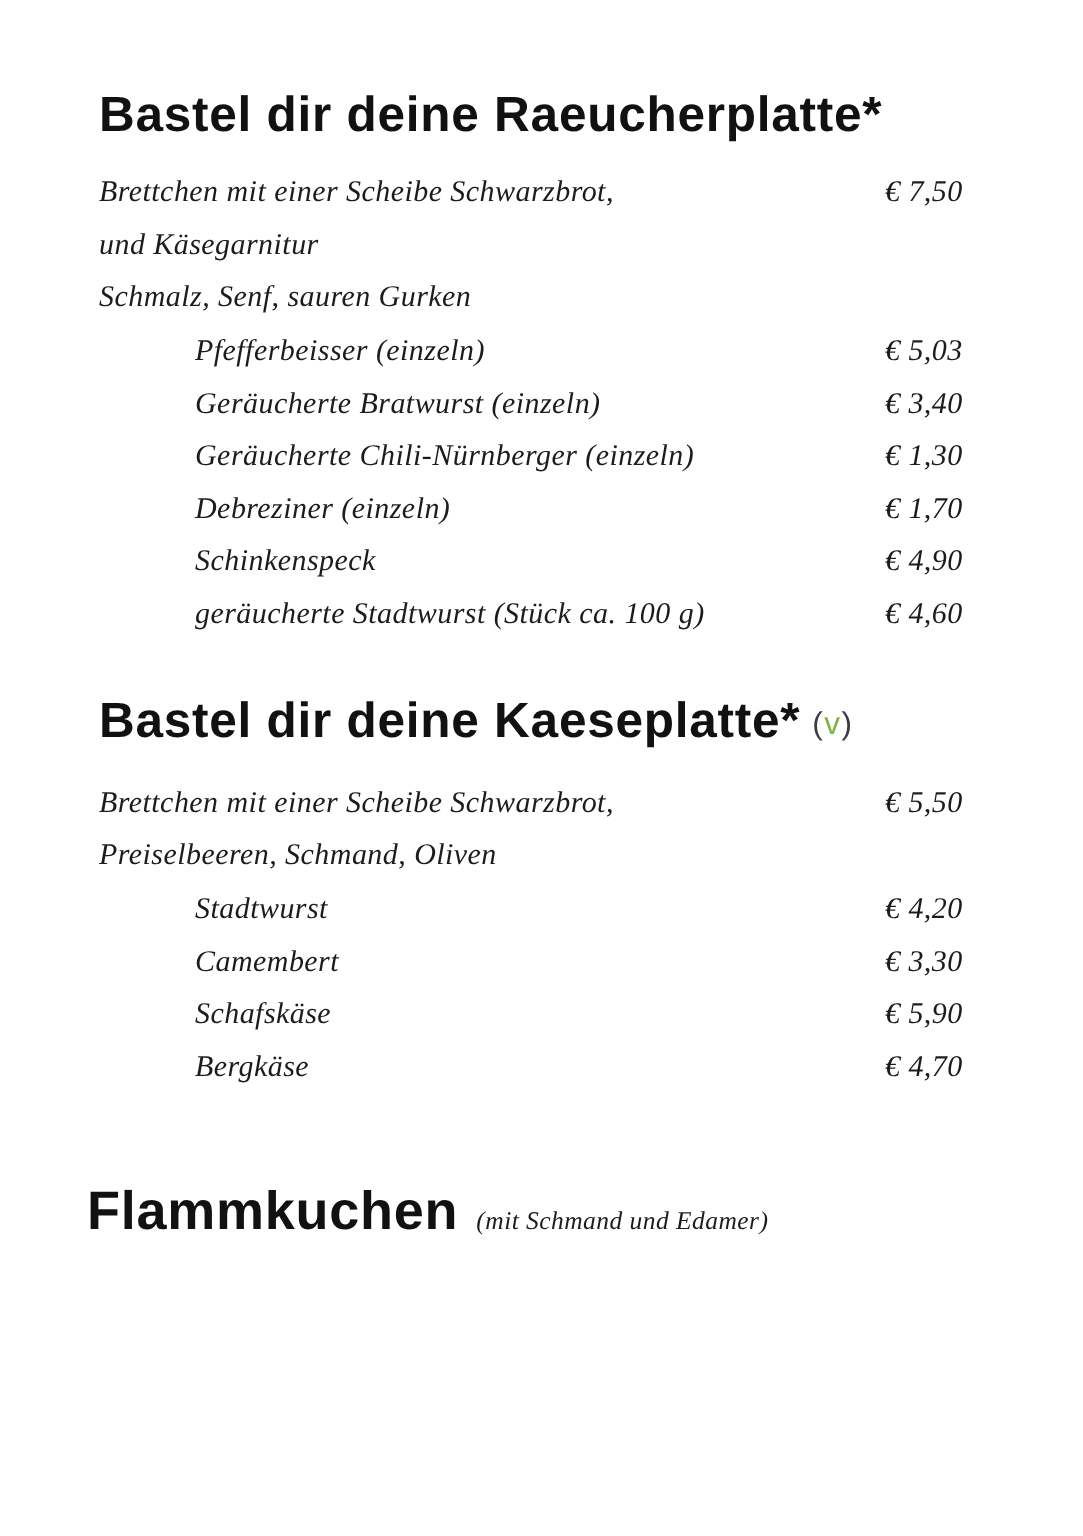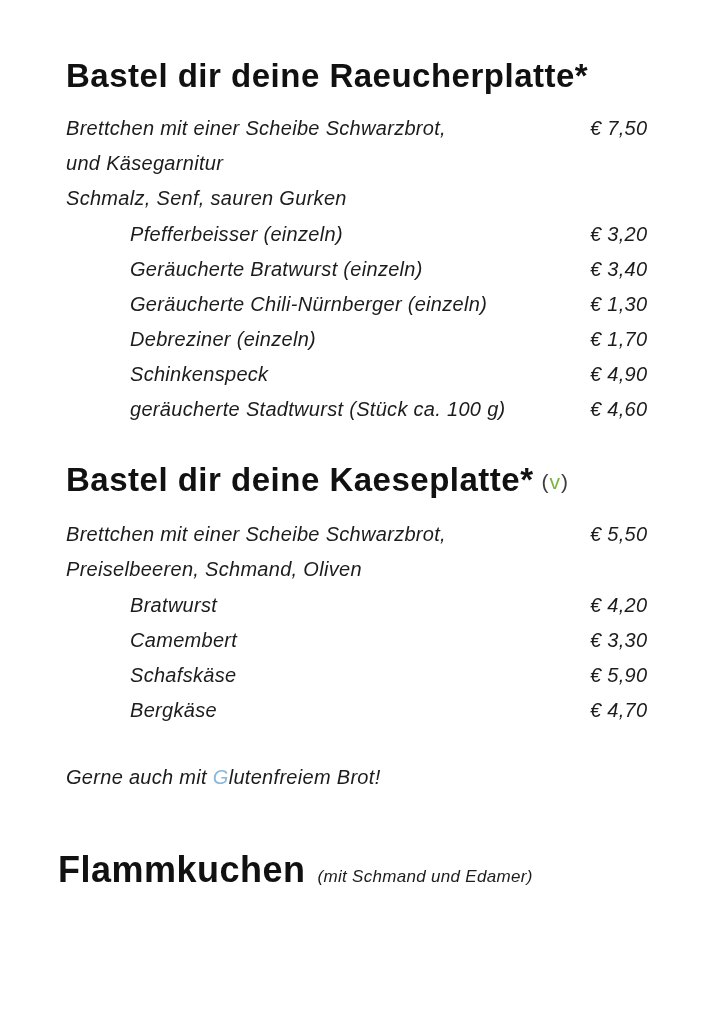--- a/index.html
+++ b/index.html
@@ -38,21 +38,21 @@
     letter-spacing: 1px;
     color: #3d3d3d;
     margin-left: 8px;
     vertical-align: 2px;
   }
   .veg-badge .veg-letter {
     color: var(--veg-green, #7cb342);
   }
   
   .hw {
-    font-family: Liberation Sans, sans-serif;
+    font-family: Liberation Serif, serif;
     font-style: italic;
     font-size: 20px;
     letter-spacing: 0.3px;
   }
   .row {
     position: relative;
     line-height: 35px;
     white-space: nowrap;
   }
   .row .price {
@@ -105,21 +105,21 @@
       <div class="row hw">
         <span>und Käsegarnitur</span>
       </div>
       <div class="row hw">
         <span>Schmalz, Senf, sauren Gurken</span>
       </div>
     </div>
     <div class="items">
       <div class="row hw">
         <span>Pfefferbeisser (einzeln)</span>
-        <span class="price">€ 3,20</span>
+        <span class="price">€ 5,03</span>
       </div>
       <div class="row hw">
         <span>Geräucherte Bratwurst (einzeln)</span>
         <span class="price">€ 3,40</span>
       </div>
       <div class="row hw">
         <span>Geräucherte Chili-Nürnberger (einzeln)</span>
         <span class="price">€ 1,30</span>
       </div>
       <div class="row hw">
@@ -145,37 +145,36 @@
       <div class="row hw">
         <span>Brettchen mit einer Scheibe Schwarzbrot,</span>
         <span class="price">€ 5,50</span>
       </div>
       <div class="row hw">
         <span>Preiselbeeren, Schmand, Oliven</span>
       </div>
     </div>
     <div class="items">
       <div class="row hw">
-        <span>Bratwurst</span>
+        <span>Stadtwurst</span>
         <span class="price">€ 4,20</span>
       </div>
       <div class="row hw">
         <span>Camembert</span>
         <span class="price">€ 3,30</span>
       </div>
       <div class="row hw">
         <span>Schafskäse</span>
         <span class="price">€ 5,90</span>
       </div>
       <div class="row hw">
         <span>Bergkäse</span>
         <span class="price">€ 4,70</span>
       </div>
     </div>
   </div>
 
-  <p class="note hw"><span>Gerne auch mit </span><span class="gluten-g">G</span><span>lutenfreiem Brot!</span></p>
 
   <h2 class="footer-heading">
     <span>Flammkuchen</span><span class="footer-sub hw">(mit Schmand und Edamer)</span>
   </h2>
 
 </div>
 
 </body></html>

